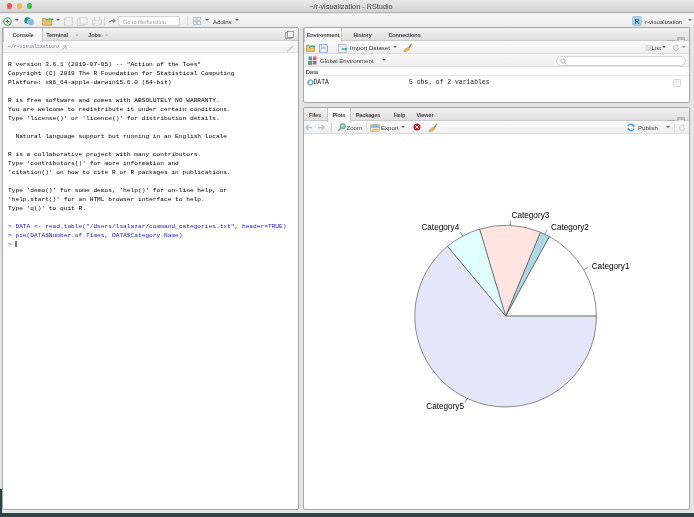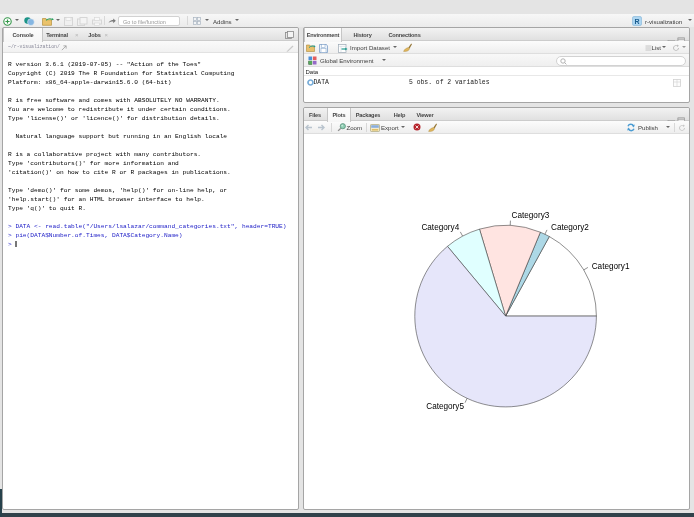--- a/index.html
+++ b/index.html
@@ -44,20 +44,26 @@
   #plots-panel{left:303px;top:107px;width:387px;height:403px;}
   #bottomstrip{position:absolute;left:0;top:513px;width:694px;height:4px;background:#31424b;}
   .dd{position:absolute;width:0;height:0;border-left:2.2px solid transparent;
     border-right:2.2px solid transparent;border-top:2.8px solid #666;}
   .searchbox{position:absolute;background:#fff;border:1px solid #d2d2d2;border-radius:6px;}
 </style>
 </head>
 <body>
 <div id="win">
 
+  <div id="titlebar">
+    <div class="tl" style="left:6.5px;background:#f0574e;"></div>
+    <div class="tl" style="left:16.5px;background:#f5bb41;"></div>
+    <div class="tl" style="left:26.5px;background:#39c548;"></div>
+    <div id="title">~/r-visualization - RStudio</div>
+  </div>
 
   <div id="toolbar">
     <svg class="abs" style="left:3px;top:2.5px;" width="9" height="9" viewBox="0 0 9 9">
       <circle cx="4.5" cy="4.5" r="3.7" fill="#fff" stroke="#35984a" stroke-width="1.1"></circle>
       <path d="M4.5 2.4v4.2M2.4 4.5h4.2" stroke="#35984a" stroke-width="1.2"></path>
     </svg>
     <div class="dd" style="left:15px;top:5px;"></div>
     <svg class="abs" style="left:24px;top:2.5px;" width="11" height="9" viewBox="0 0 11 9">
       <circle cx="3.6" cy="3.6" r="3.3" fill="#1c9488"></circle>
       <circle cx="6.9" cy="5.1" r="3.4" fill="#85b6e2" stroke="#f4f4f4" stroke-width="0.5"></circle>

